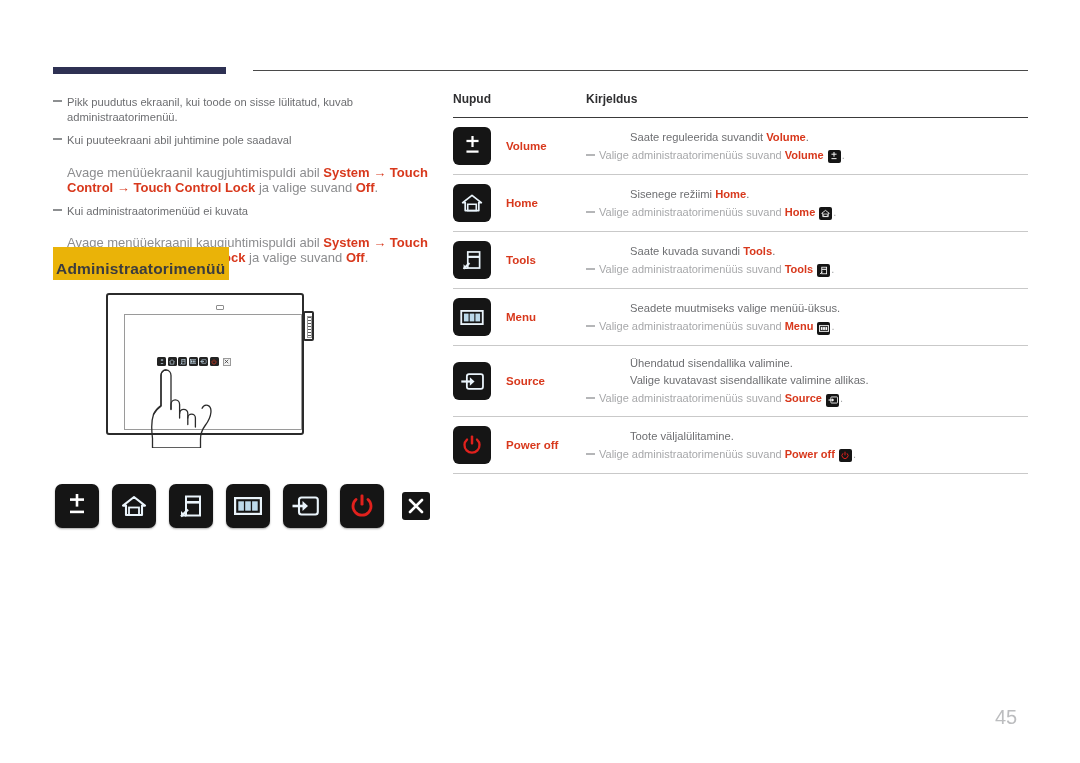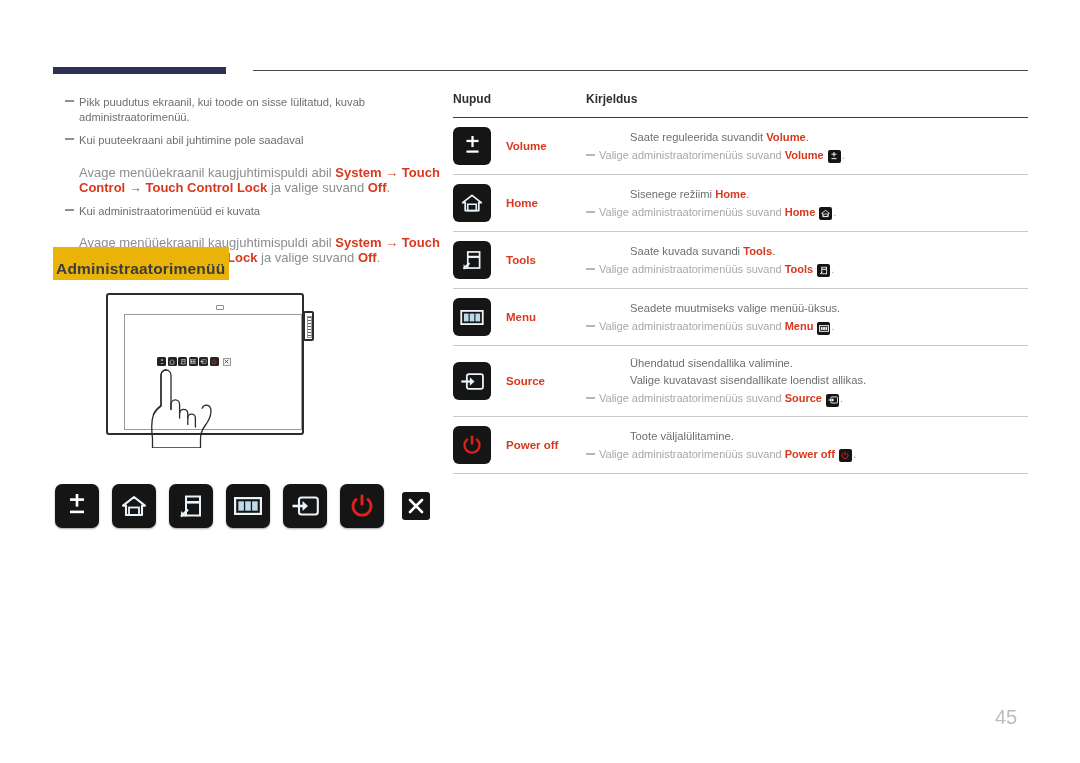--- a/index.html
+++ b/index.html
@@ -8,21 +8,21 @@
     font-family:"Liberation Sans", sans-serif;
     color:#58595b;position:relative;overflow:hidden;
   }
   .page{position:absolute;inset:0;}
 
   
   .rule-thick{position:absolute;left:53px;top:67px;width:173px;height:7px;background:#2e3153;}
   .rule-thin{position:absolute;left:253px;top:70px;width:775px;height:1px;background:#4a4a4a;}
 
   
-  .left-col{position:absolute;left:65px;top:95px;width:380px;}
+  .left-col{position:absolute;left:53px;top:95px;width:380px;}
   .note{position:relative;padding-left:14px;margin-bottom:9px;}
   .note .dash{position:absolute;left:0;top:5px;width:9px;height:2px;background:#8d8f91;}
   .note-title{font-size:11.2px;line-height:14.5px;color:#6d6e71;}
   .note-body{font-size:13px;line-height:15px;color:#8c8d8f;margin-top:17px;}
   .red{color:#d8381c;font-weight:bold;}
   .arw{color:#d8381c;font-weight:bold;}
 
   .section-head{
     position:absolute;left:53px;top:247px;
     font-size:15.5px;font-weight:bold;color:#3b3c3e;
@@ -365,21 +365,21 @@
           <svg width="24" height="19" viewBox="0 0 28 22">
             <rect x="8" y="2.5" width="18.8" height="17" rx="2.5" fill="none" stroke="#eaf4fb" stroke-width="2.1"></rect>
               <path d="M1.5 11 H15" stroke="#eaf4fb" stroke-width="2.6"></path>
               <path d="M11.5 6 L17 11 L11.5 16 Z" fill="#eaf4fb"></path>
           </svg>
         </div>
       </div>
       <div class="c-name">Source</div>
       <div class="c-desc">
         <div class="d-line">Ühendatud sisendallika valimine.</div>
-        <div class="d-line">Valige kuvatavast sisendallikate loendist allikas.</div>
+        <div class="d-line">Valige kuvatavast sisendallikate valimine allikas.</div>
         <div class="d-sub">
           <span class="dash"></span><span>Valige administraatorimenüüs suvand </span><span class="dred">Source</span>
           <span class="inline-ic">
             <svg width="10" height="8" viewBox="0 0 28 22">
                 <rect x="8" y="2.5" width="18.8" height="17" rx="2" fill="none" stroke="#fff" stroke-width="2.4"></rect>
                 <path d="M1.5 11 H15" stroke="#fff" stroke-width="3"></path>
                 <path d="M11.5 6 L17 11 L11.5 16 Z" fill="#fff"></path>
               </svg>
           </span><span>.</span>
         </div>

